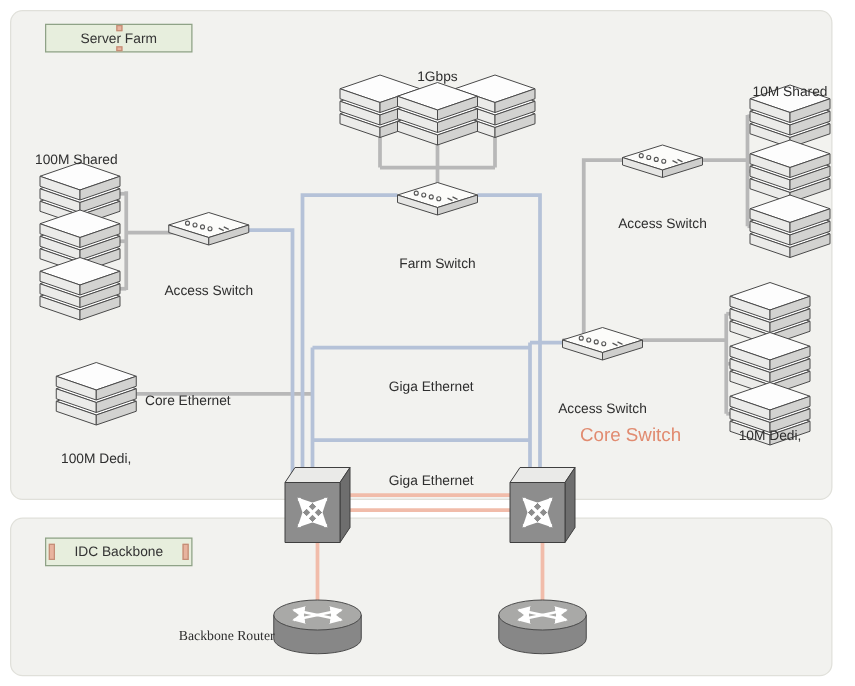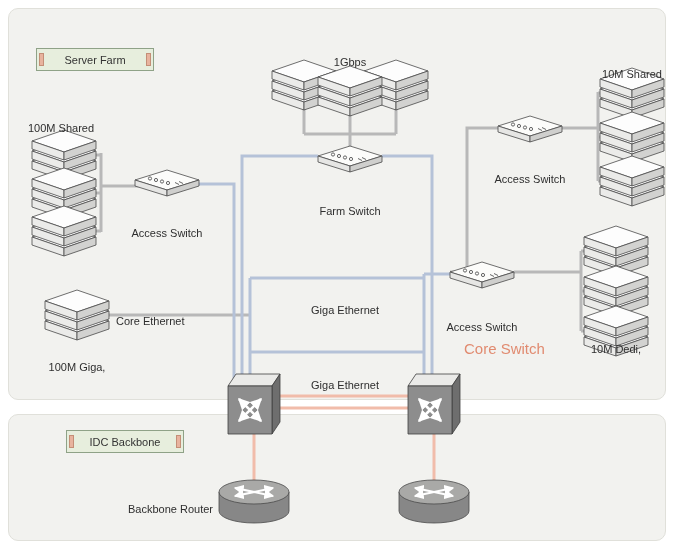--- a/index.html
+++ b/index.html
@@ -151,39 +151,39 @@
       <use href="#switch" x="450" y="262"></use>
 
       <use href="#coreswitch" x="228" y="374"></use>
       <use href="#coreswitch" x="408" y="374"></use>
 
       <use href="#router" x="218" y="478"></use>
       <use href="#router" x="398" y="478"></use>
     </g>
   </svg>
 
-  <div class="badge" style="left:36px;top:48px;">
+  <div class="badge" style="left:36px;top:19px;flex-direction:column;">
     <span class="cap"></span>
     <span class="badge-label">Server Farm</span>
     <span class="cap"></span>
   </div>
-  <div class="badge" style="left:36px;top:430px;margin-left:30px;">
+  <div class="badge" style="left:36px;top:430px;">
     <span class="cap"></span>
     <span class="badge-label">IDC Backbone</span>
     <span class="cap"></span>
   </div>
 
   <div class="lbl" style="left:28px;top:103px;text-align:right;">100M Shared</div>
   <div class="lbl center" style="left:300px;top:37px;width:100px;">1Gbps</div>
   <div class="lbl center" style="left:582px;top:49px;width:100px;">10M Shared</div>
   <div class="lbl center" style="left:117px;top:208px;width:100px;">Access Switch</div>
   <div class="lbl center" style="left:300px;top:186px;width:100px;">Farm Switch</div>
   <div class="lbl center" style="left:480px;top:154px;width:100px;">Access Switch</div>
   <div class="lbl center" style="left:432px;top:302px;width:100px;">Access Switch</div>
   <div class="lbl center" style="left:566px;top:324px;width:100px;text-align:center;">10M Dedi,</div>
-  <div class="lbl center" style="left:27px;top:342px;width:100px;">100M Giga,</div>
+  <div class="lbl center" style="left:27px;top:342px;width:100px;">100M Dedi,</div>
   <div class="lbl" style="left:116px;top:296px;">Core Ethernet</div>
   <div class="lbl center" style="left:295px;top:285px;width:100px;">Giga Ethernet</div>
   <div class="lbl center" style="left:295px;top:360px;width:100px;">Giga Ethernet</div>
   <div class="core-lbl" style="left:464px;top:340px;">Core Switch</div>
-  <div class="lbl" style="left:128px;top:484px;">Backbone Router</div>
+  <div class="lbl" style="left:143px;top:484px;font-family:Liberation Serif, serif;">Backbone Router</div>
 
 </div>
 
 </body></html>

